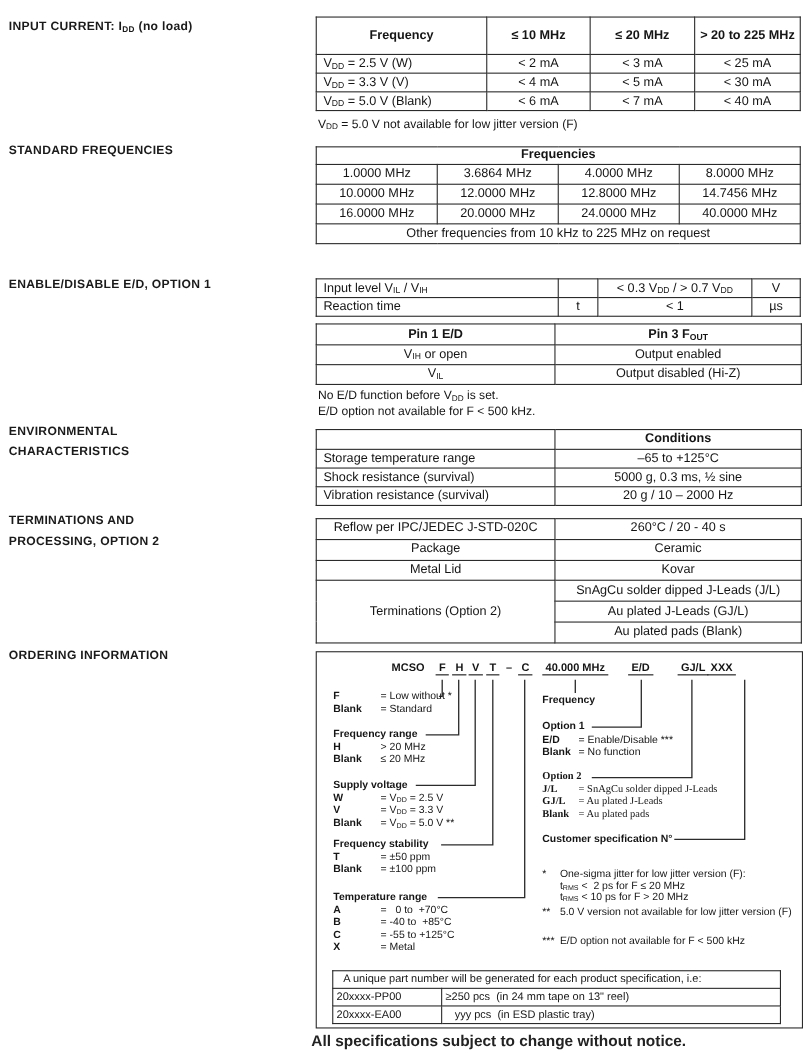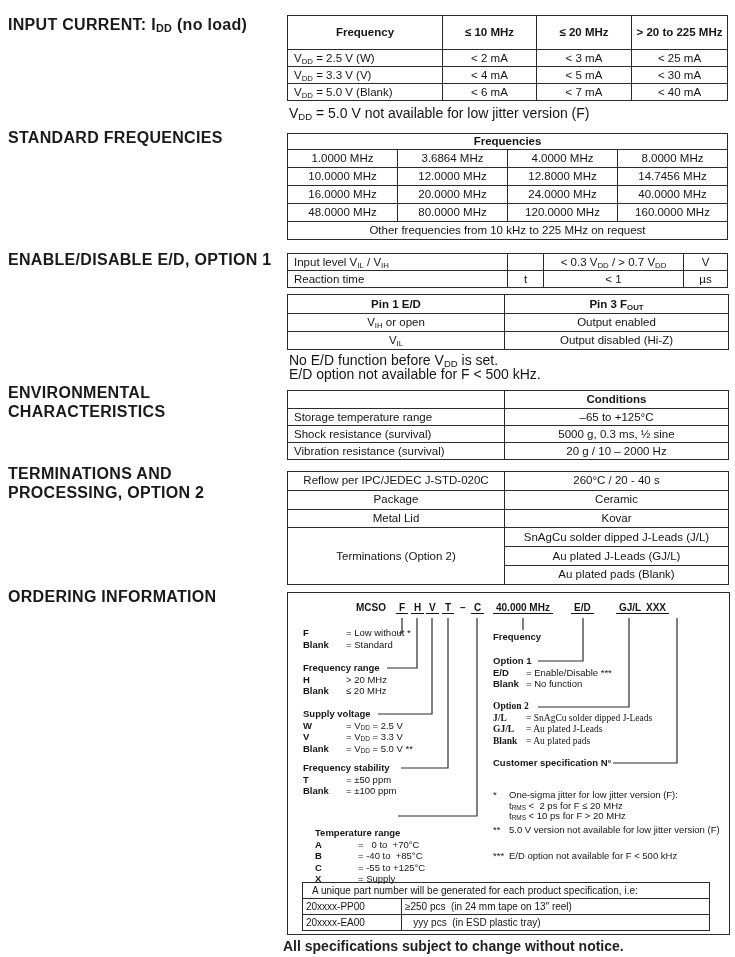--- a/index.html
+++ b/index.html
@@ -1,20 +1,20 @@
 <!DOCTYPE html>
 <html><head>
 <meta charset="utf-8">
 <style>
   html,body { margin:0; padding:0; background:#fff; }
   .page { position:relative; width:735px; height:957px; background:#ffffff;
           font-family:"Liberation Sans", sans-serif; color:#1a1a1a; overflow:hidden; }
 
   
-  .sec-heading { position:absolute; left:8px; font-weight:bold; font-size:16px;
+  .sec-heading { position:absolute; left:8px; font-weight:bold; font-size:11px;
                  letter-spacing:0.3px; white-space:pre-line; line-height:19px; }
 
   
   .tbl { position:absolute; left:287px; border-collapse:collapse; table-layout:fixed;
          font-size:11.5px; color:#151515; border:1.6px solid #2b2b2b; }
   .tbl th, .tbl td { border:1px solid #2b2b2b; padding:0 4px; text-align:center;
                      line-height:1.12; overflow:hidden; }
   .tbl th { font-weight:bold; }
   .la { text-align:left !important; padding-left:6px !important; }
   sub { font-size:68%; line-height:0; vertical-align:-0.22em; }
@@ -23,21 +23,21 @@
   .t1 td { height:16px; }
   .t2 th { height:15px; }
   .t2 td { height:17px; }
   .t3a td { height:16px; }
   .t3b th { height:18px; }
   .t3b td { height:17px; }
   .t4 th { height:17px; }
   .t4 td { height:16px; }
   .t5 td { height:17.8px; }
 
-  .note { position:absolute; left:289px; font-size:14px; color:#151515; line-height:13px; }
+  .note { position:absolute; left:289px; font-size:11px; color:#151515; line-height:13px; }
 
   
   .obox { position:absolute; left:287px; top:592px; width:441px; height:341px;
           border:1.6px solid #2b2b2b; font-size:9.5px; color:#151515; }
   .connectors { position:absolute; left:0; top:0; width:441px; height:341px; }
   .code { position:absolute; top:9px; font-weight:bold; font-size:10px; white-space:pre; }
   .cu { border-bottom:1.4px solid #151515; padding:0 3px; }
   .ogrp { position:absolute; line-height:11.5px; white-space:nowrap; }
   .otitle { font-weight:bold; }
   .kv .ok { display:inline-block; font-weight:bold; white-space:pre; }
@@ -134,26 +134,20 @@
         <td>12.8000 MHz</td>
         <td>14.7456 MHz</td>
       </tr>
       <tr>
         <td>16.0000 MHz</td>
         <td>20.0000 MHz</td>
         <td>24.0000 MHz</td>
         <td>40.0000 MHz</td>
       </tr>
       <tr>
-        <td>48.0000 MHz</td>
-        <td>80.0000 MHz</td>
-        <td>120.0000 MHz</td>
-        <td>160.0000 MHz</td>
-      </tr>
-      <tr>
         <td colspan="4">Other frequencies from 10 kHz to 225 MHz on request</td>
       </tr>
     </tbody>
   </table>
 
   <table class="tbl t3a" style="top:253px;">
     <colgroup>
         <col style="width:220px">
         <col style="width:36px">
         <col style="width:140px">
@@ -303,26 +297,26 @@
       <div class="kv"><span class="ok okL">V</span><span class="ov">= V<sub>DD</sub> = 3.3 V</span></div>
       <div class="kv"><span class="ok okL">Blank</span><span class="ov">= V<sub>DD</sub> = 5.0 V **</span></div>
     </div>
 
     <div class="ogrp" style="left:15px; top:169px;">
       <div class="otitle">Frequency stability</div>
       <div class="kv"><span class="ok okL">T</span><span class="ov">= ±50 ppm</span></div>
       <div class="kv"><span class="ok okL">Blank</span><span class="ov">= ±100 ppm</span></div>
     </div>
 
-    <div class="ogrp" style="left:15px; top:234px;margin-left:12px;">
+    <div class="ogrp" style="left:15px; top:217px;">
       <div class="otitle">Temperature range</div>
       <div class="kv"><span class="ok okL">A</span><span class="ov">=   0 to  +70°C</span></div>
       <div class="kv"><span class="ok okL">B</span><span class="ov">= -40 to  +85°C</span></div>
       <div class="kv"><span class="ok okL">C</span><span class="ov">= -55 to +125°C</span></div>
-      <div class="kv"><span class="ok okL">X</span><span class="ov">= Supply</span></div>
+      <div class="kv"><span class="ok okL">X</span><span class="ov">= Metal</span></div>
     </div>
 
     <div class="ogrp otitle" style="left:205px; top:38px;">Frequency</div>
 
     <div class="ogrp" style="left:205px; top:62px;">
       <div class="otitle">Option 1</div>
       <div class="kv"><span class="ok okR">E/D</span><span class="ov">= Enable/Disable ***</span></div>
       <div class="kv"><span class="ok okR">Blank</span><span class="ov">= No function</span></div>
     </div>
 

